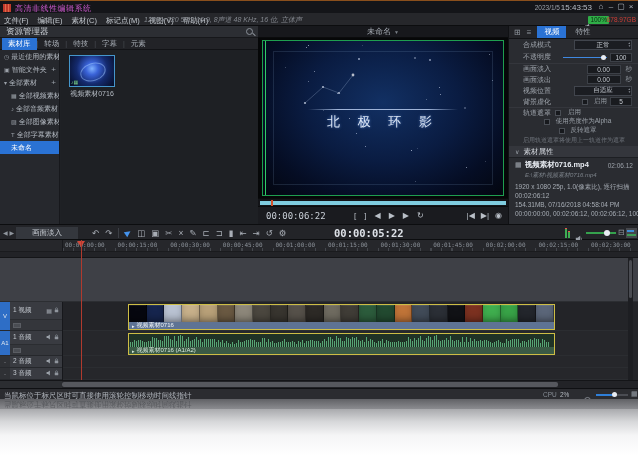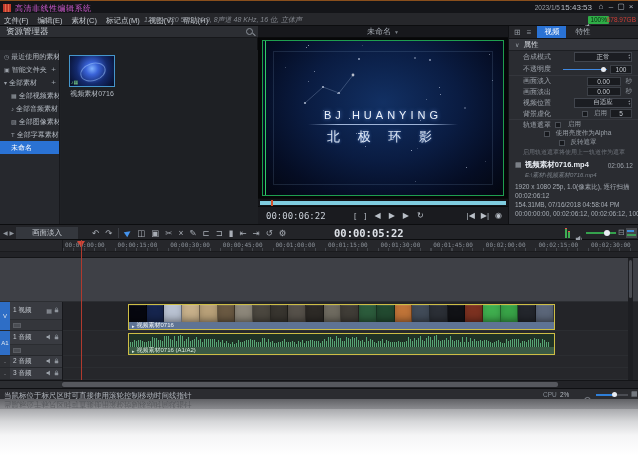--- a/index.html
+++ b/index.html
@@ -231,20 +231,31 @@
         </svg></span>
     <span id="buffer-badge" class="abs">100%</span>
     <span id="alert-text" class="abs">678.97GB</span>
   </div>
 
   <div id="binpanel" class="abs">
     <div id="bin-header" class="abs">
       <span>资源管理器</span>
       <span id="bin-search"></span>
     </div>
+    <div id="bin-tabs" class="abs">
+        <span class="bin-tab active">素材库</span>
+        <span class="tab-sep">|</span>
+        <span class="bin-tab">转场</span>
+        <span class="tab-sep">|</span>
+        <span class="bin-tab">特技</span>
+        <span class="tab-sep">|</span>
+        <span class="bin-tab">字幕</span>
+        <span class="tab-sep">|</span>
+        <span class="bin-tab">元素</span>
+      </div>
     <div id="bin-tree" class="abs">
         <div class="tree-row" style="padding-left: 4px;">
           <span class="tree-icon">◷</span>
           <span>最近使用的素材</span>
         </div>
         <div class="tree-row" style="padding-left: 4px;">
           <span class="tree-icon">▣</span>
           <span>智能文件夹</span>
           <span class="tree-add">+</span>
         </div>
@@ -320,21 +331,20 @@
           </div>
         <svg width="70" height="45" style="position:absolute;left:38px;top:26px;opacity:.7">
           <polyline points="4,36 22,20 38,26 52,8" fill="none" stroke="#cfe2ff" stroke-width="0.6" opacity="0.55"></polyline>
           <circle cx="4" cy="36" r="1.1" fill="#e8f1ff"></circle>
             <circle cx="22" cy="20" r="1.1" fill="#e8f1ff"></circle>
           <circle cx="38" cy="26" r="1.1" fill="#e8f1ff"></circle>
             <circle cx="52" cy="8" r="1.4" fill="#ffffff"></circle>
         </svg>
         <div id="pv-safe"></div>
         <div id="watermark">
-          <div id="wm1">BJ HUANYING</div>
           <div id="wm-line"></div>
           <div id="wm2">北 极 环 影</div>
         </div>
       </div>
     </div>
     <div id="scrub" class="abs">
       <div id="scrub-bar"></div>
       <div id="scrub-tick"></div>
     </div>
     <div id="pv-controls" class="abs">
@@ -358,24 +368,20 @@
   <div id="inspector" class="abs">
     <div id="insp-tabs" class="abs">
       <span class="insp-icon">⊞</span>
       <span class="insp-icon">≡</span>
       <span id="insp-tab-holder" style="display:flex;gap:2px;">
           <span class="insp-tab active">视频</span>
           <span class="insp-tab">特性</span>
         </span>
     </div>
     <div id="insp-body" class="abs">
-      <div class="sect">
-        <span class="caret">∨</span>
-        <span>属性</span>
-      </div>
       <div class="prow" style="height:12px">
         <span class="plabel">合成模式</span>
         <span class="sel">
           <span>正常</span>
           <span class="spin">
               <i>▴</i>
               <i>▾</i>
             </span>
         </span>
       </div>
@@ -428,20 +434,24 @@
       </div>
       <div class="prow" style="height:9px;justify-content:center;gap:3px">
         <span class="cb"></span>
         <span class="cbl">使用亮度作为Alpha</span>
       </div>
       <div class="prow" style="height:9px;justify-content:center;gap:3px">
         <span class="cb"></span>
         <span class="cbl">反转遮罩</span>
       </div>
       <div class="hint">启用轨道遮罩将使用上一轨道作为遮罩</div>
+      <div class="sect">
+        <span class="caret">∨</span>
+        <span>素材属性</span>
+      </div>
       <div id="clip-block">
         <div id="clip-row1">
           <span id="clip-film">▦</span>
           <span id="clip-name">视频素材0716.mp4</span>
           <span id="clip-dur">02:06.12</span>
         </div>
         <div id="clip-path">E:\素材\视频素材0716.mp4</div>
         <div class="clip-line">1920 x 1080 25p, 1.0(像素比), 逐行扫描</div>
         <div class="clip-line">00:02:06:12</div>
         <div class="clip-line">154.31MB, 07/16/2018 04:58:04 PM</div>

